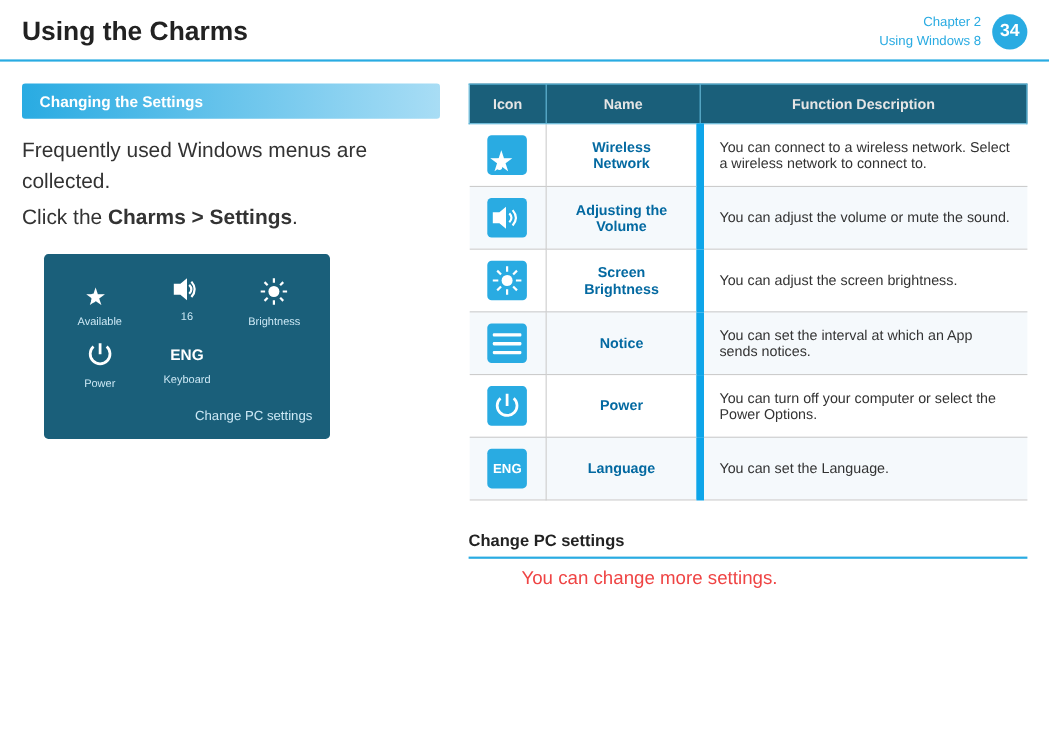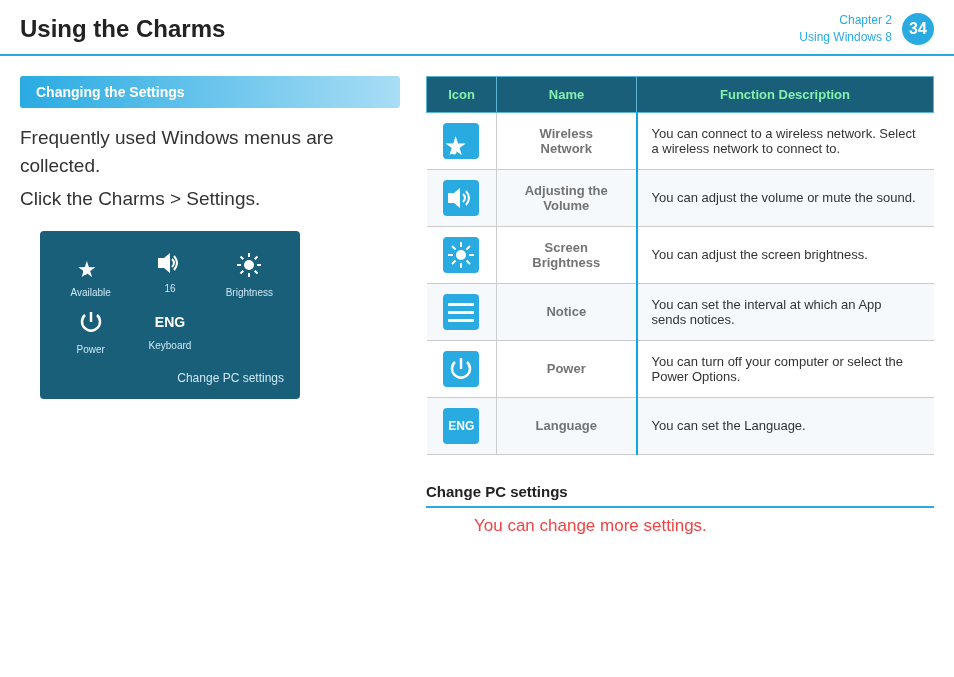--- a/index.html
+++ b/index.html
@@ -73,21 +73,21 @@
       margin-bottom: 16px;
     }
 
     .intro-text {
       font-size: 19px;
       color: #333;
       margin-bottom: 4px;
       line-height: 1.5;
     }
     .intro-text .bold {
-      font-weight: normal;
+      font-weight: bold;
     }
 
     
     .settings-panel {
       background: #1a5f7a;
       border-radius: 4px;
       margin-top: 18px;
       padding: 20px 16px 14px 16px;
       width: 260px;
       margin-left: 20px;
@@ -128,42 +128,42 @@
       flex: 1;
     }
 
     .info-table {
       width: 100%;
       border-collapse: collapse;
       font-size: 13px;
     }
     .info-table th {
       background: #1a5f7a;
-      color: #86efac;
+      color: #e5e5e5;
       padding: 10px 14px;
       font-weight: bold;
       text-align: center;
       border: 1px solid #5ab4d6;
     }
     .info-table th:first-child { width: 70px; }
     .info-table th:nth-child(2) { width: 140px; }
     .info-table td {
       padding: 10px 14px;
       border-bottom: 1px solid #ccc;
       vertical-align: middle;
     }
     .info-table td.icon-cell {
       text-align: center;
       border-right: 1px solid #ccc;
     }
     .info-table td.name-cell {
       text-align: center;
-      color: #737373;
-      font-weight: bold;
-      border-right: 2px solid #0ea5e9;
+      color: #0369a1;
+      font-weight: bold;
+      border-right: 7px solid #0ea5e9;
     }
     .info-table td.desc-cell {
       color: #333;
     }
     .info-table tr:nth-child(even) td {
       background: #f5f9fc;
     }
 
     
     .tbl-icon {

